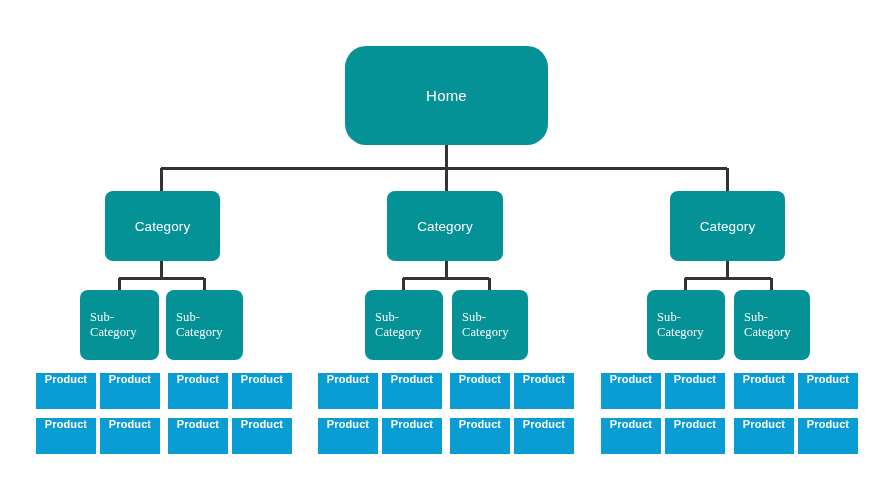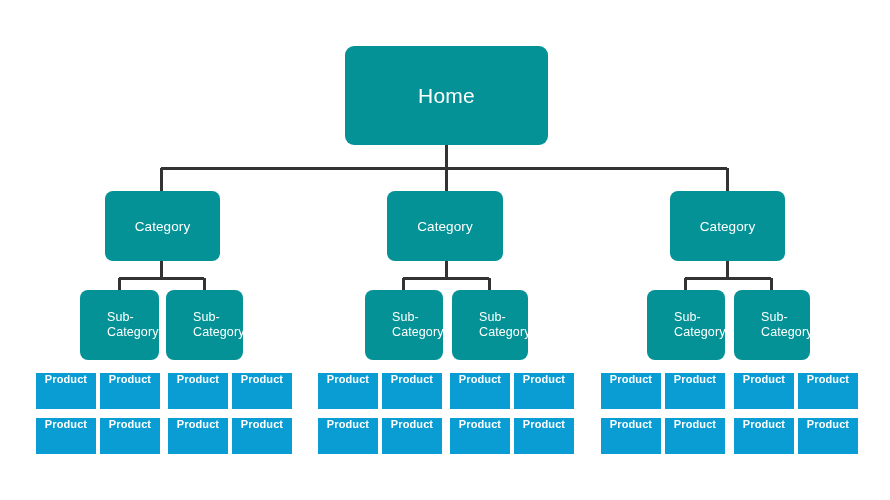--- a/index.html
+++ b/index.html
@@ -28,44 +28,45 @@
     pointer-events: none;
   }
   .node {
     position: absolute;
     box-sizing: border-box;
     color: #ffffff;
     display: flex;
   }
   .node-home {
     background: #049296;
-    border-radius: 9px;
+    border-radius: 21px;
     align-items: center;
     justify-content: center;
-    font-size: 21px;
+    font-size: 15px;
     letter-spacing: 0.2px;
   }
   .node-category {
     background: #049296;
     border-radius: 8px;
     align-items: center;
     justify-content: center;
     font-size: 13.5px;
     letter-spacing: 0.1px;
   }
   .node-subcategory {
     background: #049296;
     border-radius: 8px;
     align-items: center;
     justify-content: flex-start;
-    padding-left: 27px;
+    padding-left: 10px;
     padding-right: 6px;
     font-size: 12.5px;
     line-height: 15px;
     letter-spacing: 0.1px;
+    font-family: Liberation Serif, serif;
   }
   .node-product {
     background: #099dd4;
     border-radius: 0px;
     align-items: flex-start;
     justify-content: center;
     font-size: 11px;
     font-weight: bold;
     letter-spacing: 0.1px;
   }

